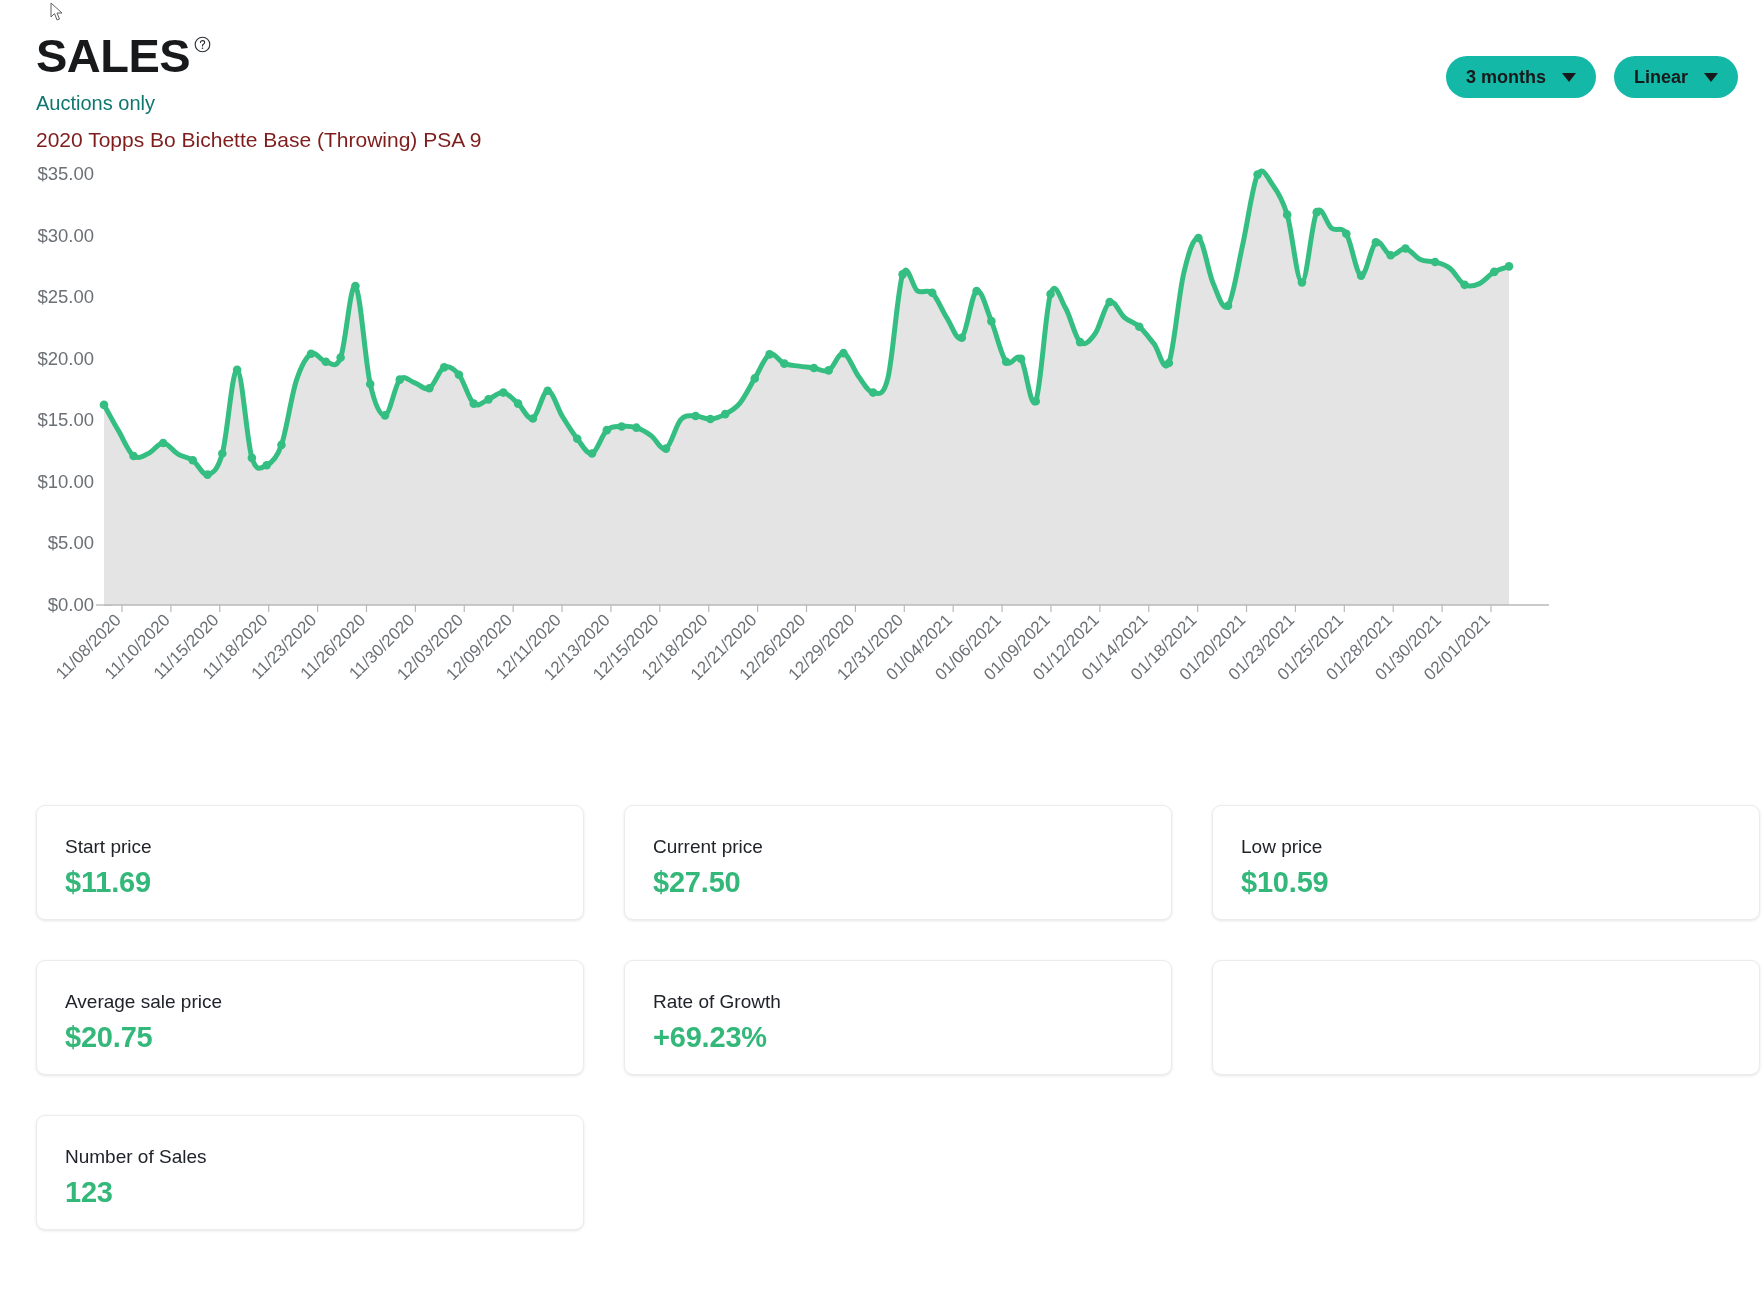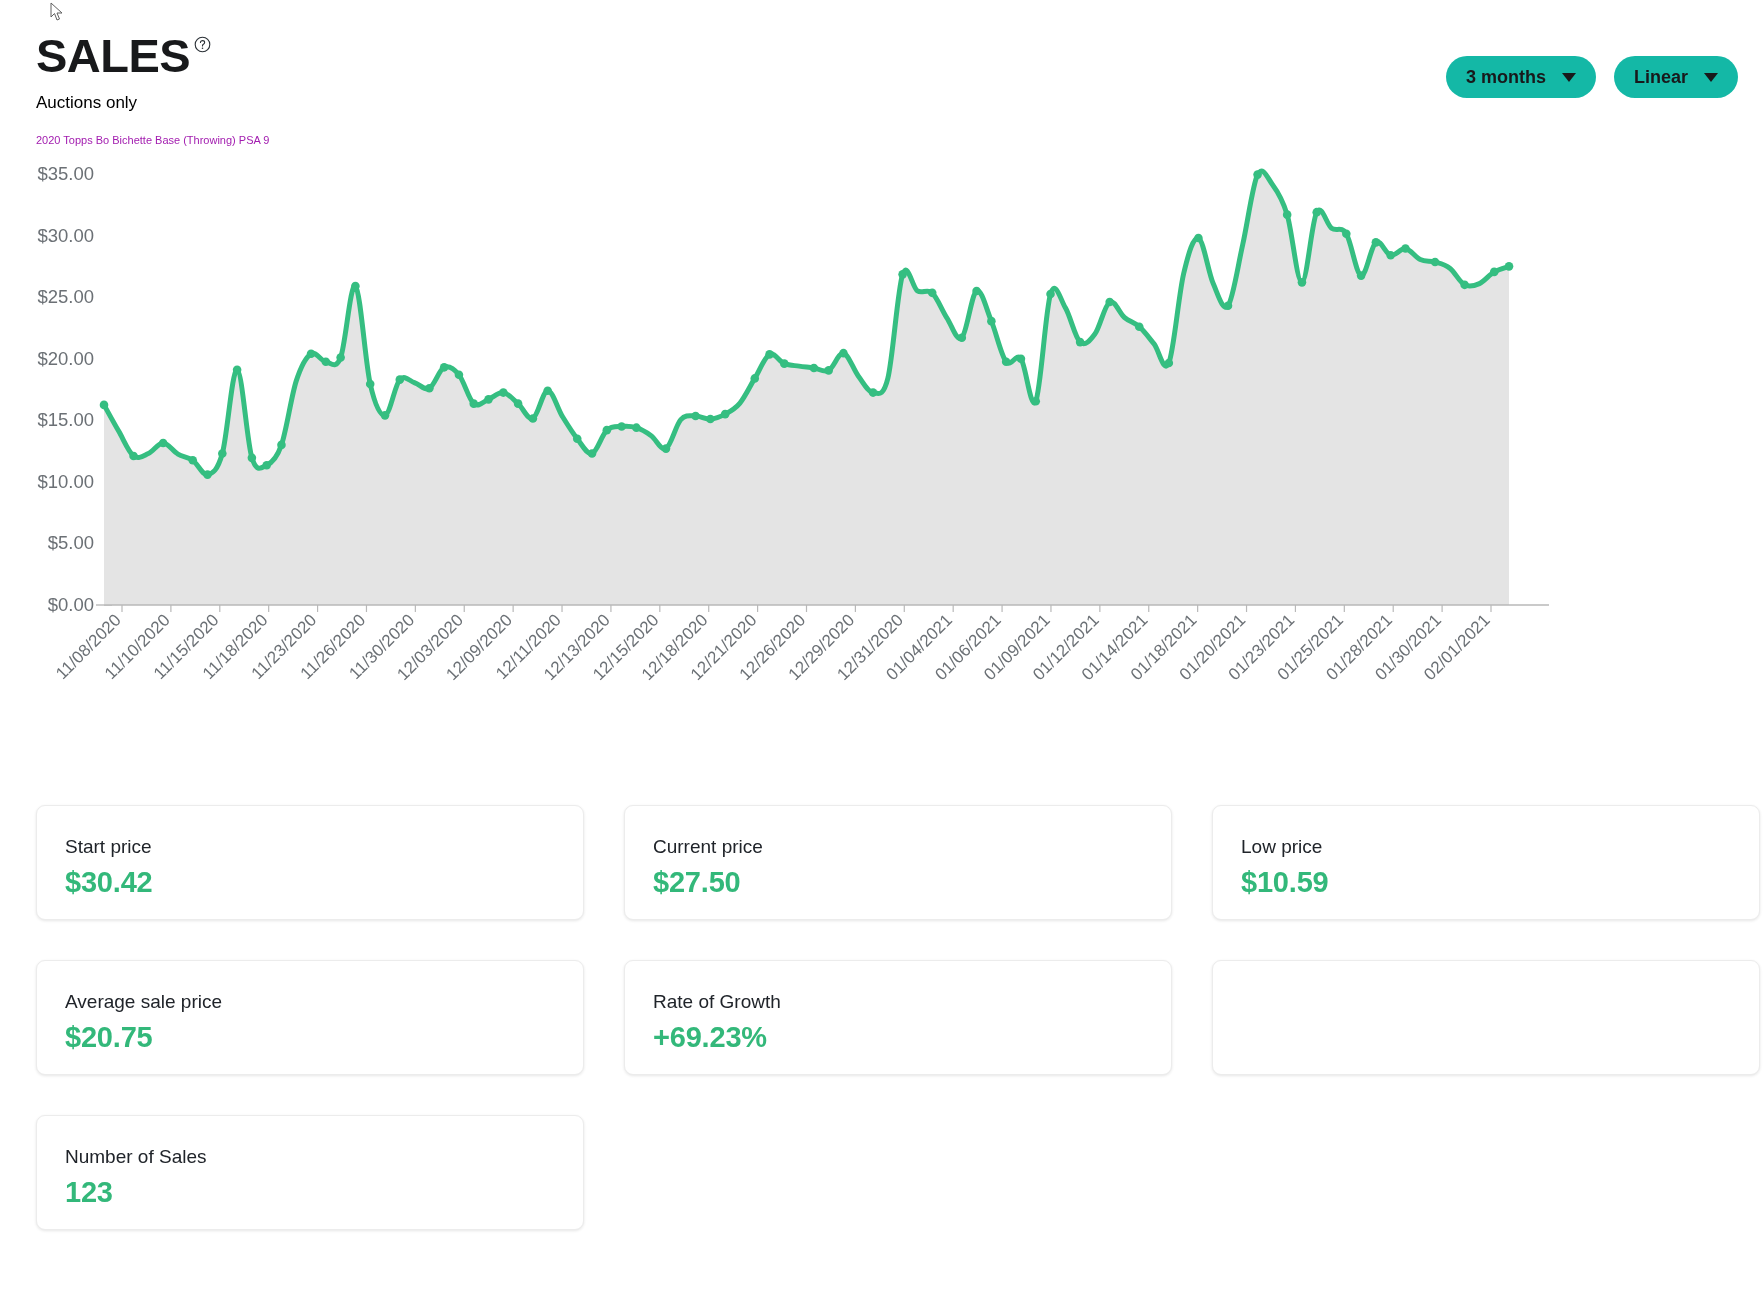--- a/index.html
+++ b/index.html
@@ -22,25 +22,25 @@
     font-size: 47px; font-weight: 800; letter-spacing: -0.5px;
     line-height: 52px; color: #18191b; display: inline-block;
     font-family: "Liberation Sans", sans-serif;
   }
   .help-icon {
     display: inline-block; vertical-align: top; margin-left: 4px; margin-top: 6px;
     width: 17px; height: 17px;
   }
   .subtitle {
     position: absolute; left: 36px; top: 92px;
-    font-size: 17px; color: #000000; line-height: 22px;
+    font-size: 20px; color: #0f766e; line-height: 22px;
   }
   .card-name {
     position: absolute; left: 36px; top: 130px;
-    font-size: 11px; color: #a21caf; line-height: 20px;
+    font-size: 21px; color: #7f1d1d; line-height: 20px;
   }
 
   .controls { position: absolute; right: 26px; top: 56px; display: flex; gap: 18px; }
   .pill {
     background: #14b8a6; border: none; border-radius: 22px;
     height: 42px; padding: 0 20px;
     display: flex; align-items: center; gap: 16px;
     font-size: 18px; font-weight: 700; color: #18191b;
     cursor: pointer; font-family: "Liberation Sans", sans-serif;
   }
@@ -275,21 +275,21 @@
           <circle cx="1494.21" cy="116.90" r="4.3" fill="#35be81"></circle>
           <circle cx="1509.00" cy="111.36" r="4.3" fill="#35be81"></circle>
         </g>
       <line id="baseline" stroke="#b9b9b9" stroke-width="1.4" x1="104" x2="1549" y1="450" y2="450"></line>
     </svg>
   </div>
 
   <div class="cards" id="cards">
       <div class="card">
         <div class="card-label">Start price</div>
-        <div class="card-value">$30.42</div>
+        <div class="card-value">$11.69</div>
       </div>
       <div class="card">
         <div class="card-label">Current price</div>
         <div class="card-value">$27.50</div>
       </div>
       <div class="card">
         <div class="card-label">Low price</div>
         <div class="card-value">$10.59</div>
       </div>
       <div class="card">

